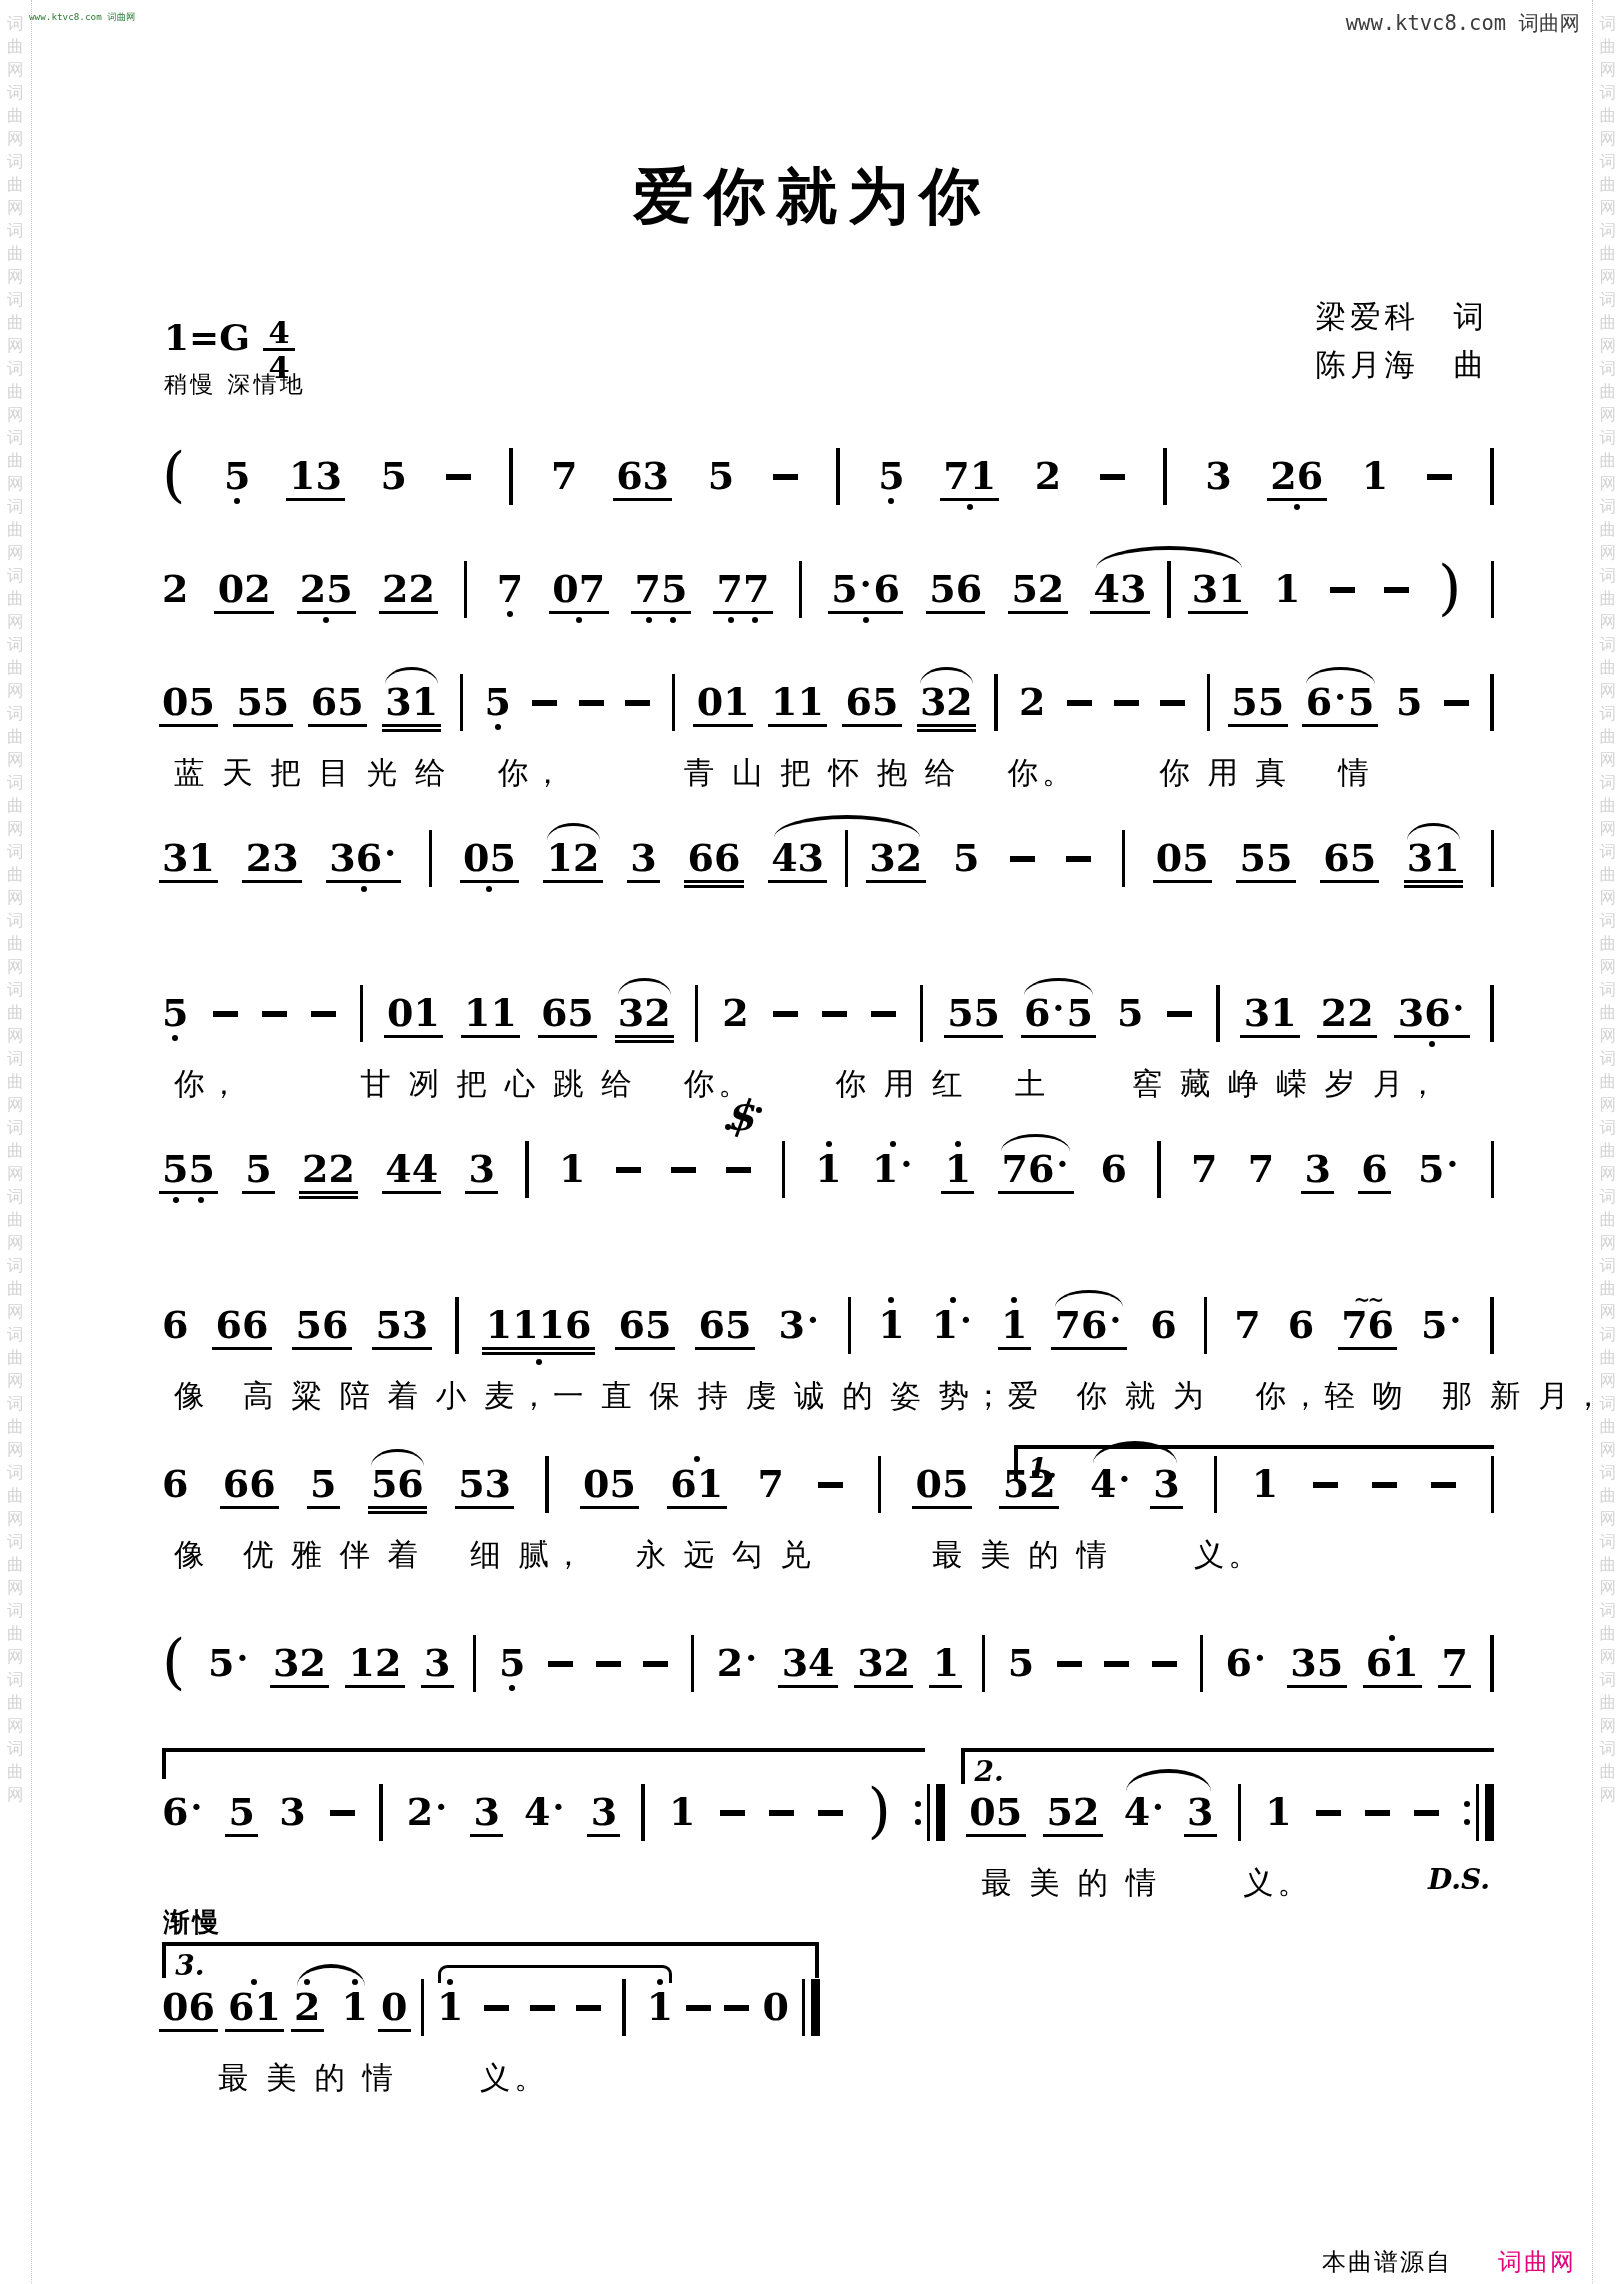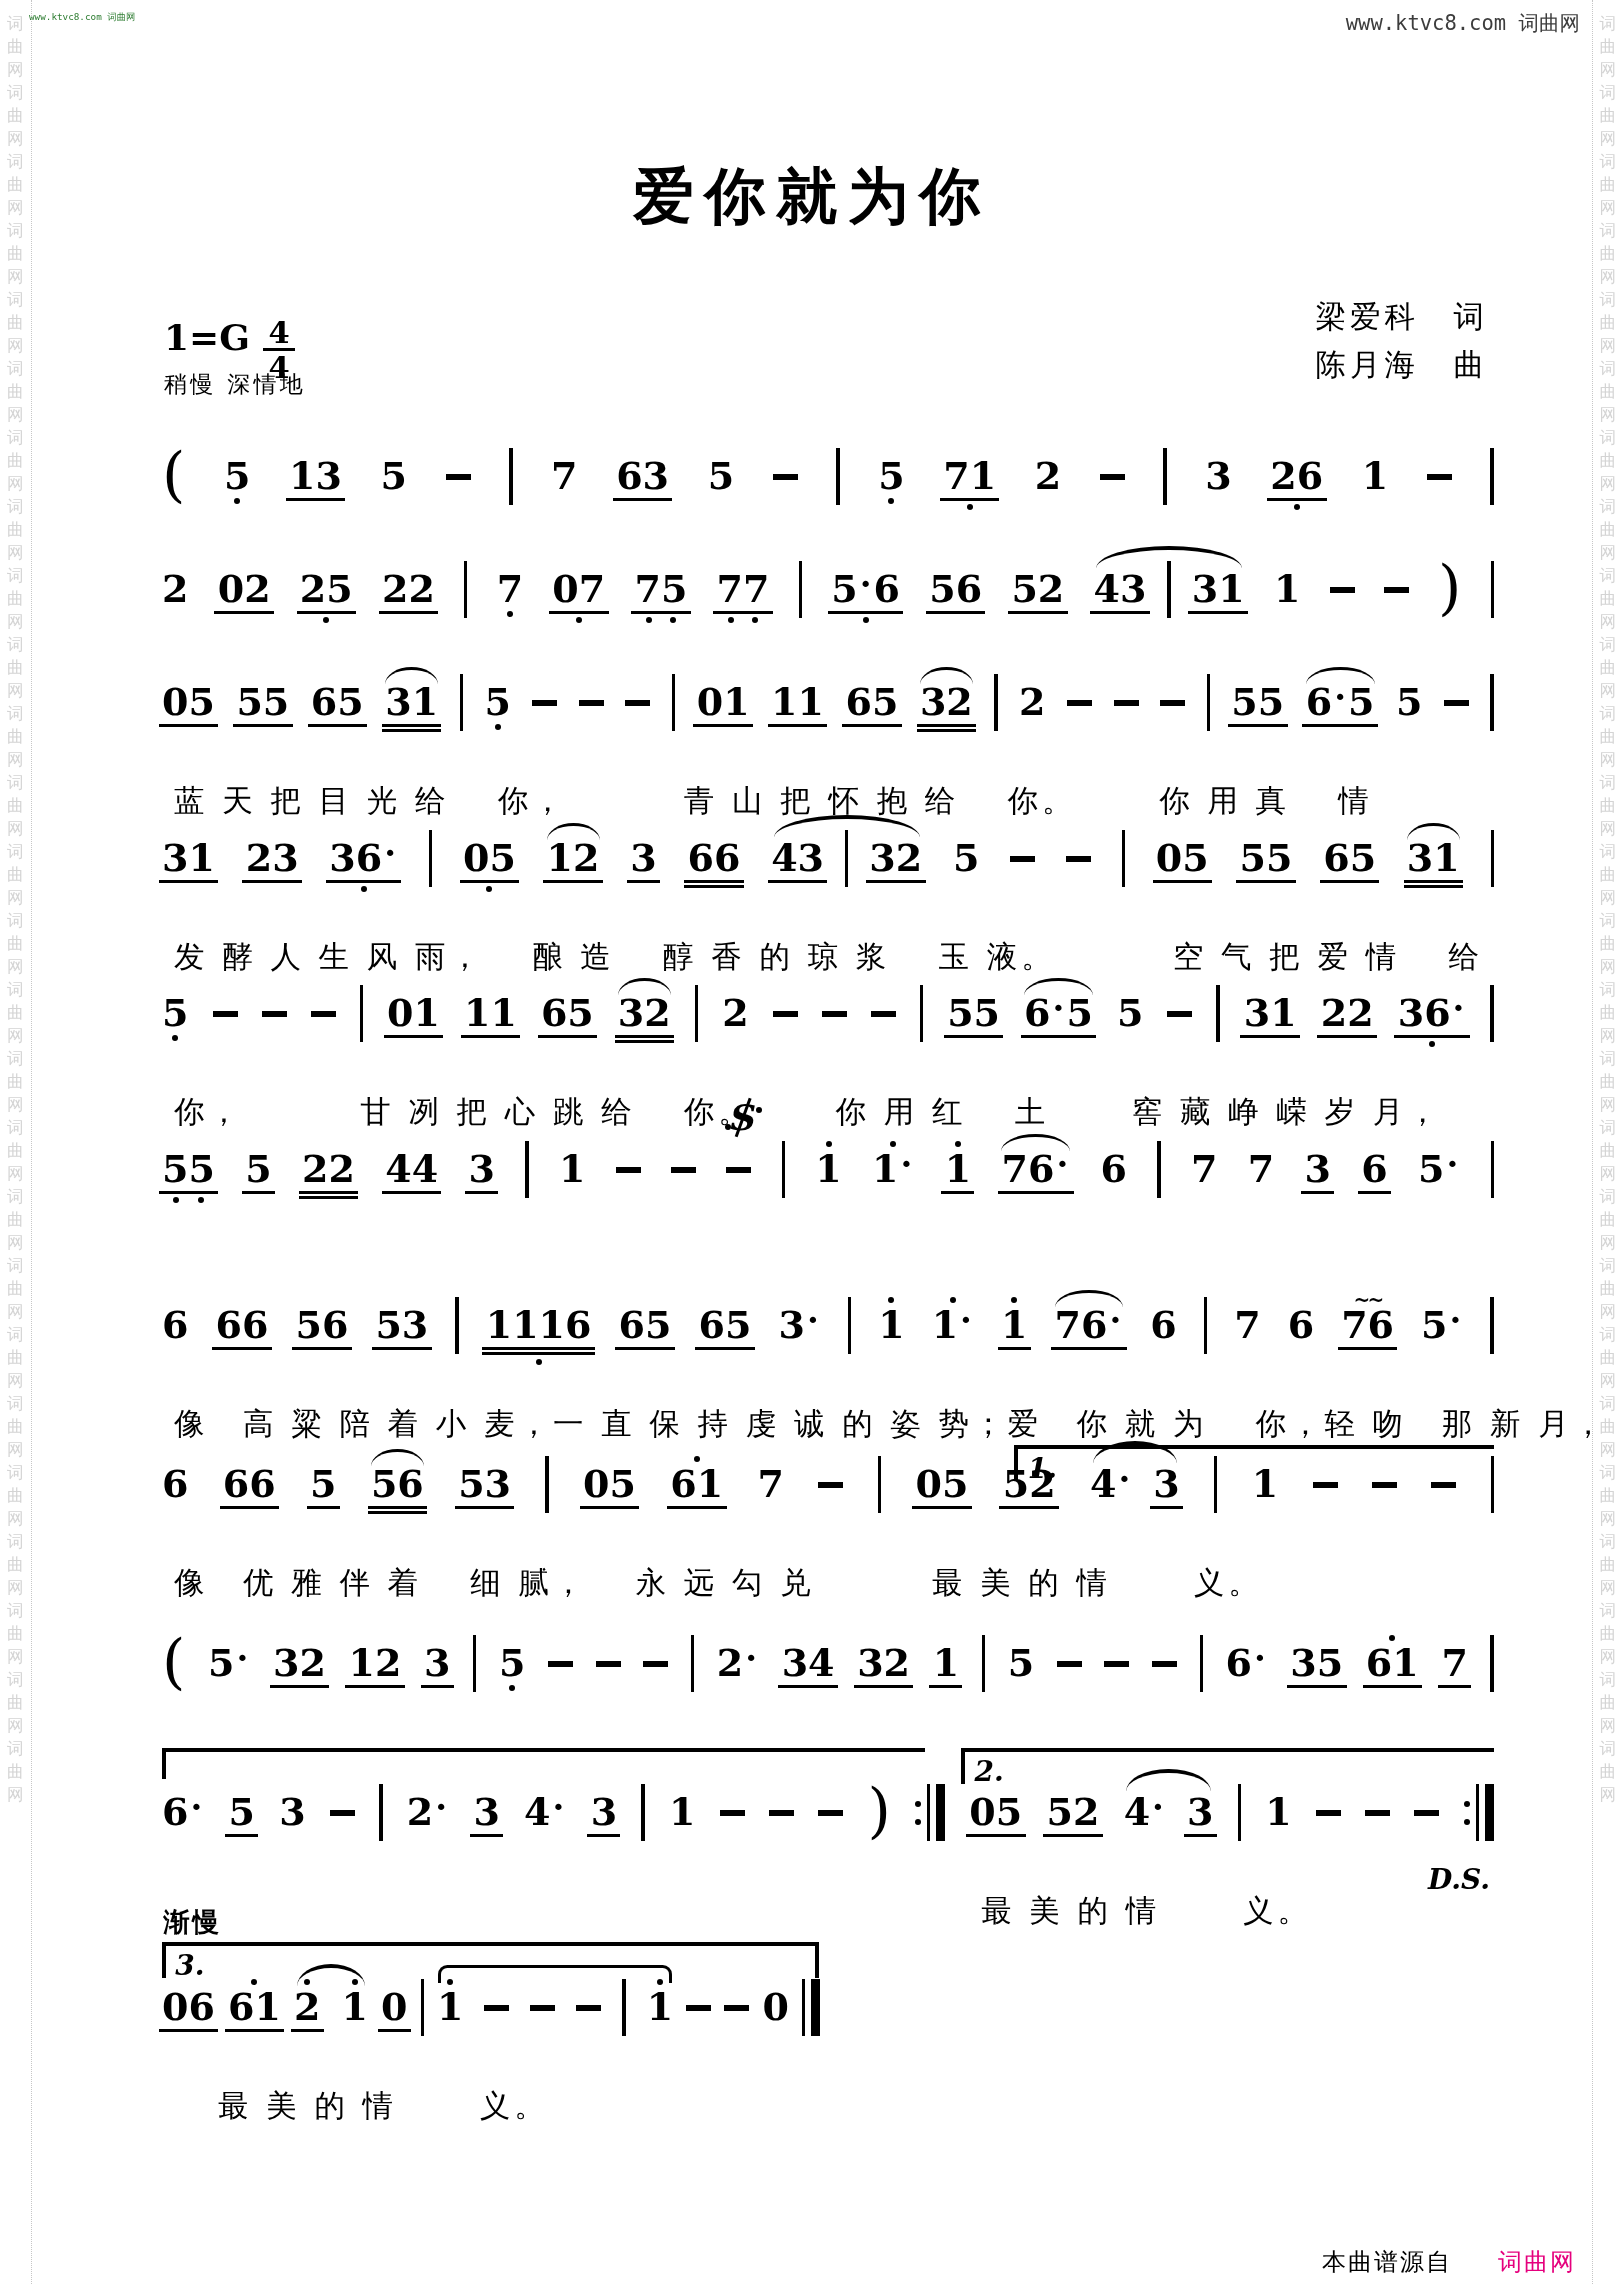--- a/index.html
+++ b/index.html
@@ -24,21 +24,21 @@
   .keysig{font-size:36px;font-weight:700;font-family:"DejaVu Serif",serif;}
   .meter{display:inline-flex;flex-direction:column;align-items:center;margin-left:13.3px;}
   .meter .num{font-size:30.5px;font-weight:700;line-height:32px;border-bottom:3.3px solid #000;padding:0 5.3px;}
   .meter .den{font-size:30.5px;font-weight:700;line-height:33px;}
   .tempo{position:absolute;left:164px;top:369px;font-size:23px;letter-spacing:3.3px;}
   
   .line{position:absolute;left:162px;width:1332px;height:133px;}
   .l1{top:445px}.l2{top:558px}.l3{top:671px}.l4{top:827px}.l5{top:982px}.l6{top:1138px}
   .l7{top:1294px}.l8{top:1453px}.l9{top:1632px}.l10{top:1781px}.l11{top:1976px;width:658px;}
   .row{display:flex;justify-content:space-between;align-items:flex-start;width:100%;position:relative;}
-  .lyr{position:absolute;top:82px;left:12px;font-size:30.5px;letter-spacing:4px;white-space:nowrap;margin-top:28px;}
+  .lyr{position:absolute;top:82px;left:12px;font-size:30.5px;letter-spacing:4px;white-space:nowrap;}
   .l10 .lyr{left:61.5%;}
   .l11 .lyr{left:56px;}
   
   .note{display:inline-flex;flex-direction:column;align-items:center;position:relative;}
   .ctop{height:12px;display:flex;align-items:center;justify-content:center;gap:17px;}
   .dgrow{display:flex;align-items:flex-end;}
   .cd{font-size:38px;font-weight:700;line-height:38px;font-family:"DejaVu Serif",serif;}
   .ad{font-size:34px;font-weight:700;line-height:38px;margin:0 2px;transform:translateY(-4.6px);}
   .bot{width:calc(100% + 6.6px);min-height:26.5px;display:flex;flex-direction:column;align-items:stretch;}
   .ul{border-top:3.3px solid #000;margin-top:2.7px;}
@@ -693,21 +693,20 @@
             <span class="cd">3</span>
             <span class="cd">1</span>
           </span>
           <span class="bot">
             <span class="ul"></span>
             <span class="ul"></span>
           </span>
         </span>
         <span class="bar"></span>
       </div>
-    <div class="lyr">发 酵 人 生 风 雨，　 酿 造　 醇 香 的 琼 浆　 玉 液。　　　 空 气 把 爱 情　 给</div>
   </div>
 
   <div class="line l5">
     <div class="row">
         <span class="note">
           <span class="ctop"></span>
           <span class="dgrow">
             <span class="cd">5</span>
           </span>
           <span class="bot">

